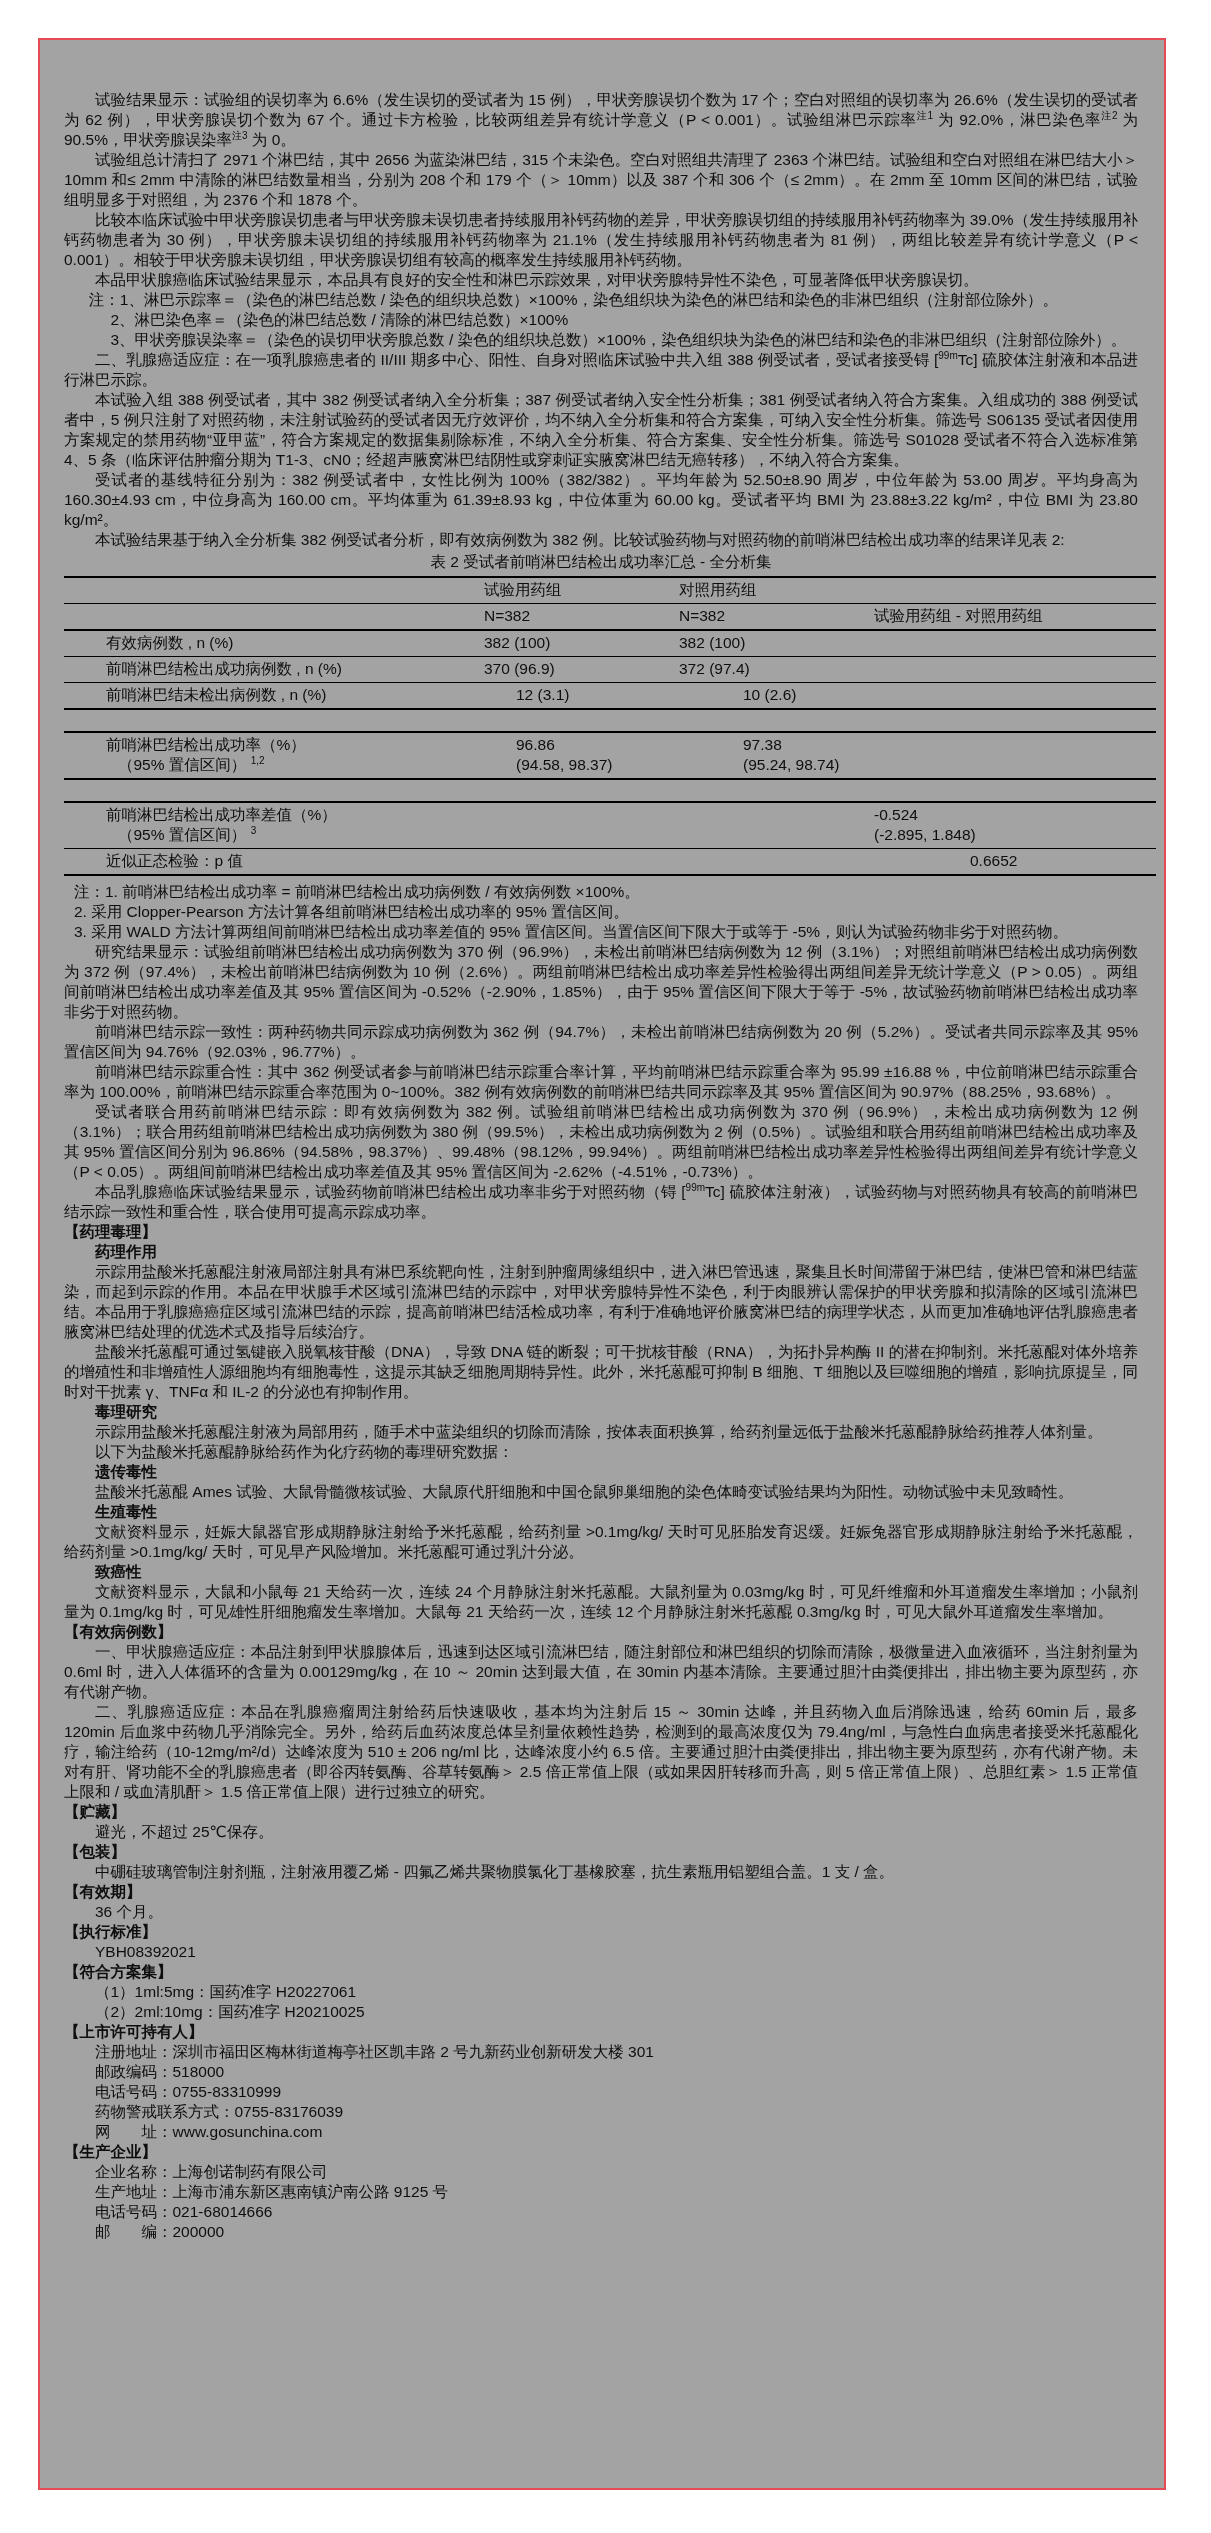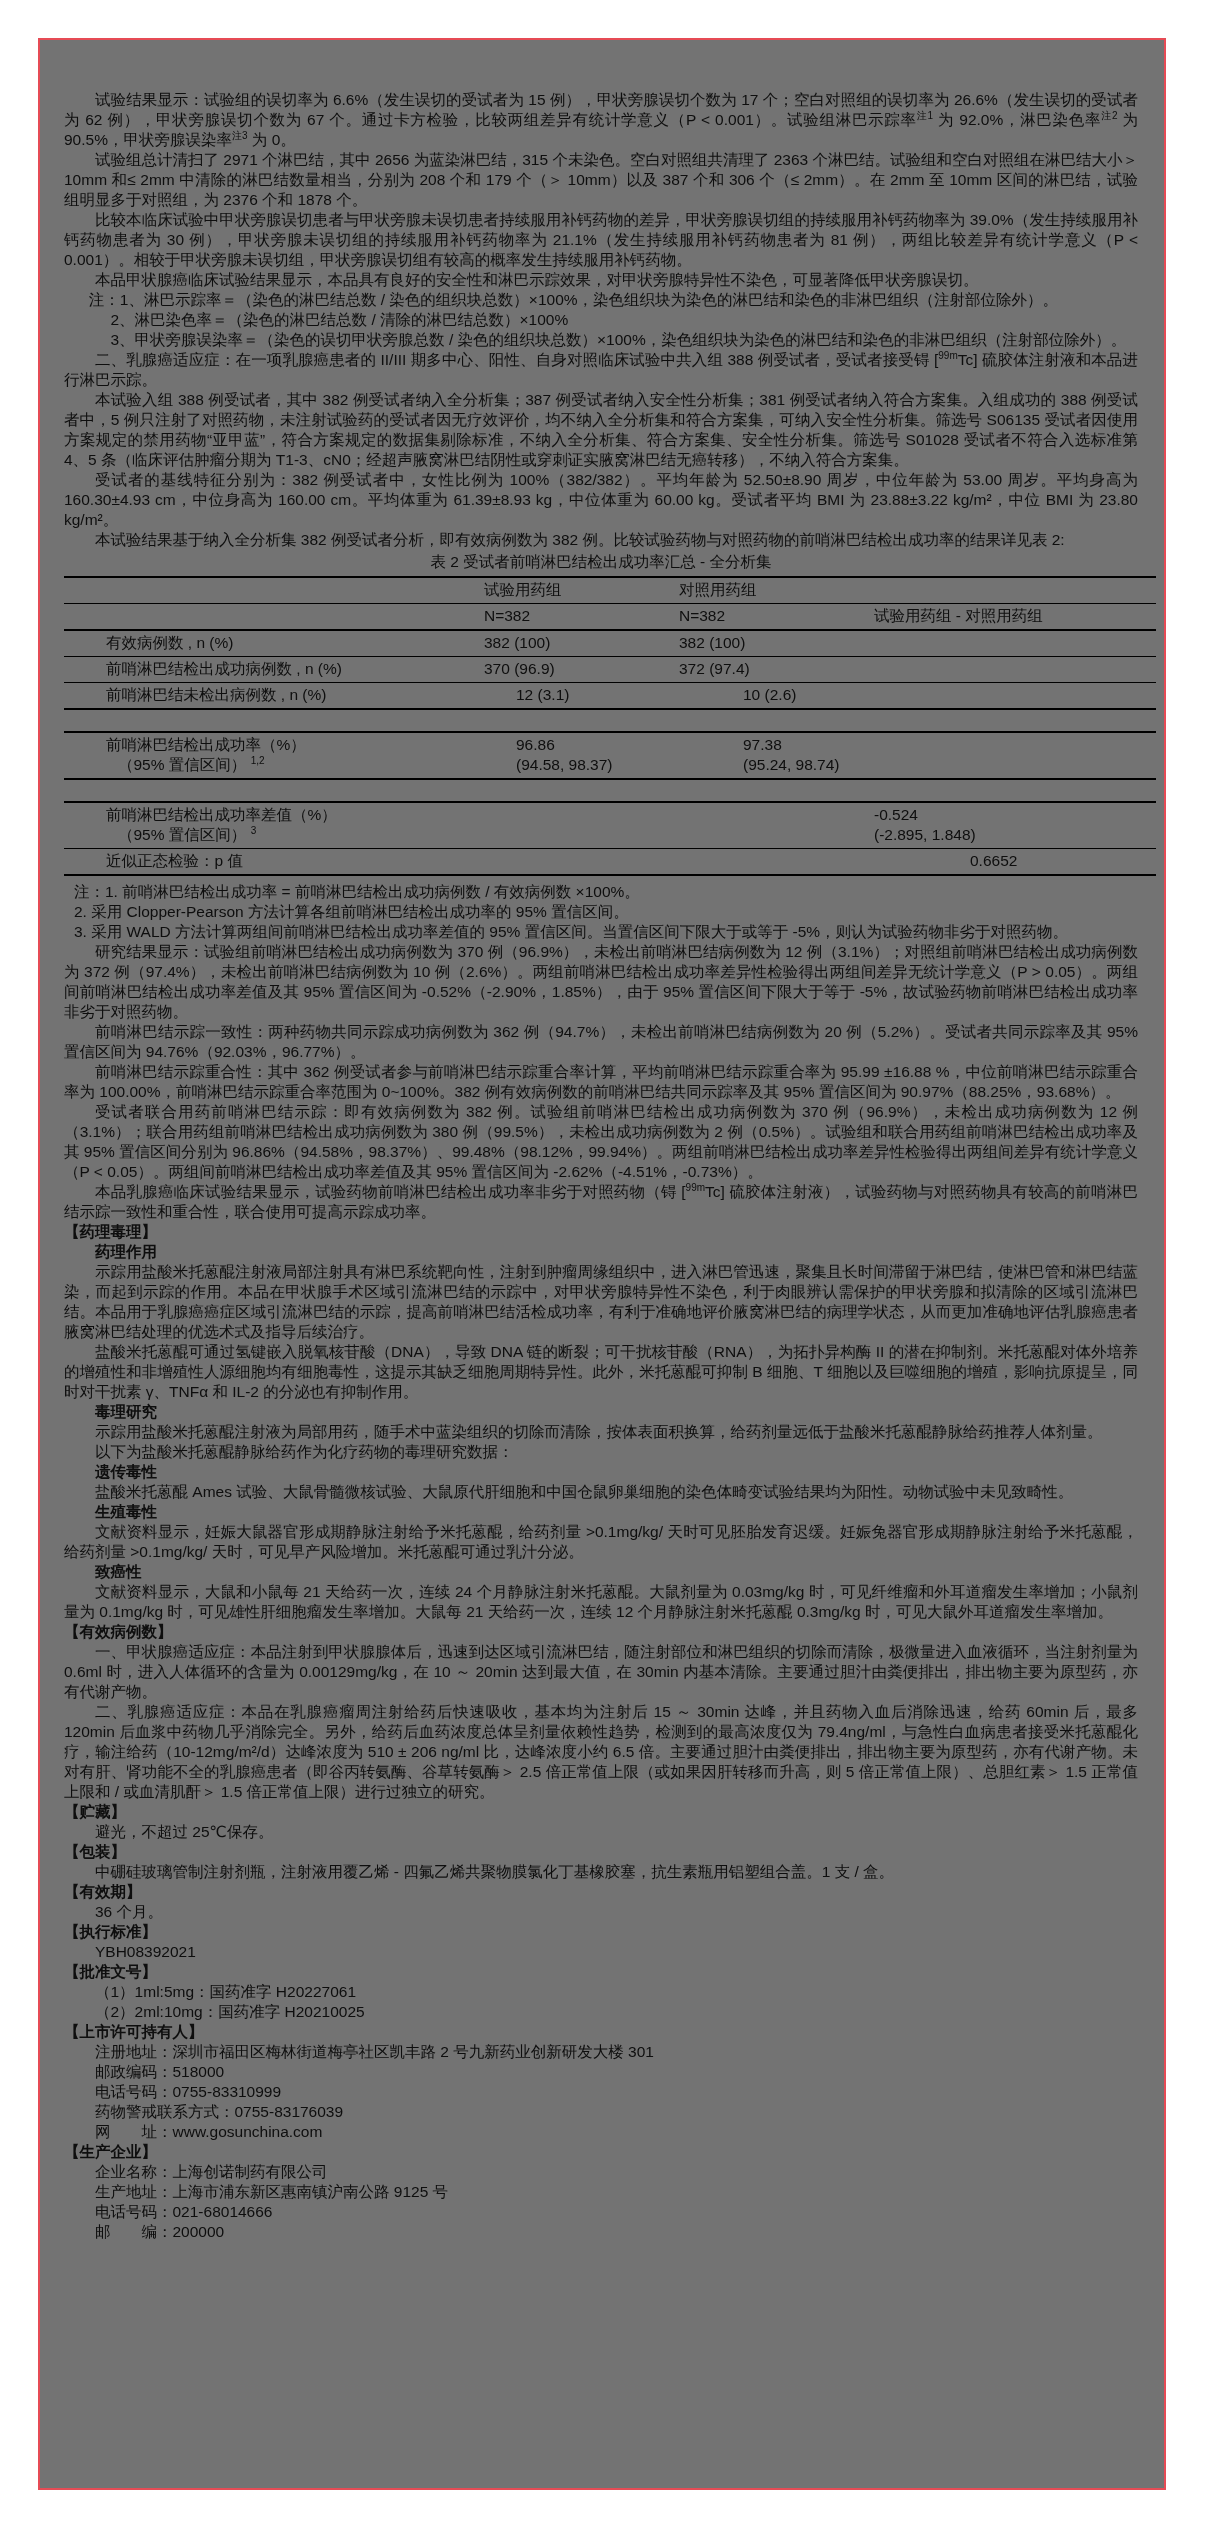--- a/index.html
+++ b/index.html
@@ -6,21 +6,21 @@
   body{
     width:1211px;height:2533px;background:#ffffff;position:relative;
     font-family:"Liberation Sans","DejaVu Sans",sans-serif;
     color:#0e0e0e;
     -webkit-font-smoothing:antialiased;
   }
   .frame{
     position:absolute;left:38px;top:38px;width:1128px;height:2452px;
     border:2px solid var(--accent,#e64b55);
     box-sizing:border-box;
-    background:#737373;
+    background:#a3a3a3;
   }
   .content{
     padding:50px 26px 0 24px;
     font-size:15.5px;line-height:20px;
     text-align:justify;
   }
   p{margin:0;}
   .p{text-indent:2em;}
   .note1{text-indent:1.6em;}
   .note23{text-indent:3em;}
@@ -162,21 +162,21 @@
 
     <p class="bh">【贮藏】</p>
     <p class="p">避光，不超过 25℃保存。</p>
     <p class="bh">【包装】</p>
     <p class="p">中硼硅玻璃管制注射剂瓶，注射液用覆乙烯 - 四氟乙烯共聚物膜氯化丁基橡胶塞，抗生素瓶用铝塑组合盖。1 支 / 盒。</p>
     <p class="bh">【有效期】</p>
     <p class="p">36 个月。</p>
     <p class="bh">【执行标准】</p>
     <p class="p">YBH08392021</p>
 
-    <p class="bh">【批准文号】</p>
+    <p class="bh">【符合方案集】</p>
     <p class="p">（1）1ml:5mg：国药准字 H20227061</p>
     <p class="p">（2）2ml:10mg：国药准字 H20210025</p>
 
     <p class="bh">【上市许可持有人】</p>
     <p class="p">注册地址：深圳市福田区梅林街道梅亭社区凯丰路 2 号九新药业创新研发大楼 301</p>
     <p class="p">邮政编码：518000</p>
     <p class="p">电话号码：0755-83310999</p>
     <p class="p">药物警戒联系方式：0755-83176039</p>
     <p class="p">网　　址：www.gosunchina.com</p>
 

